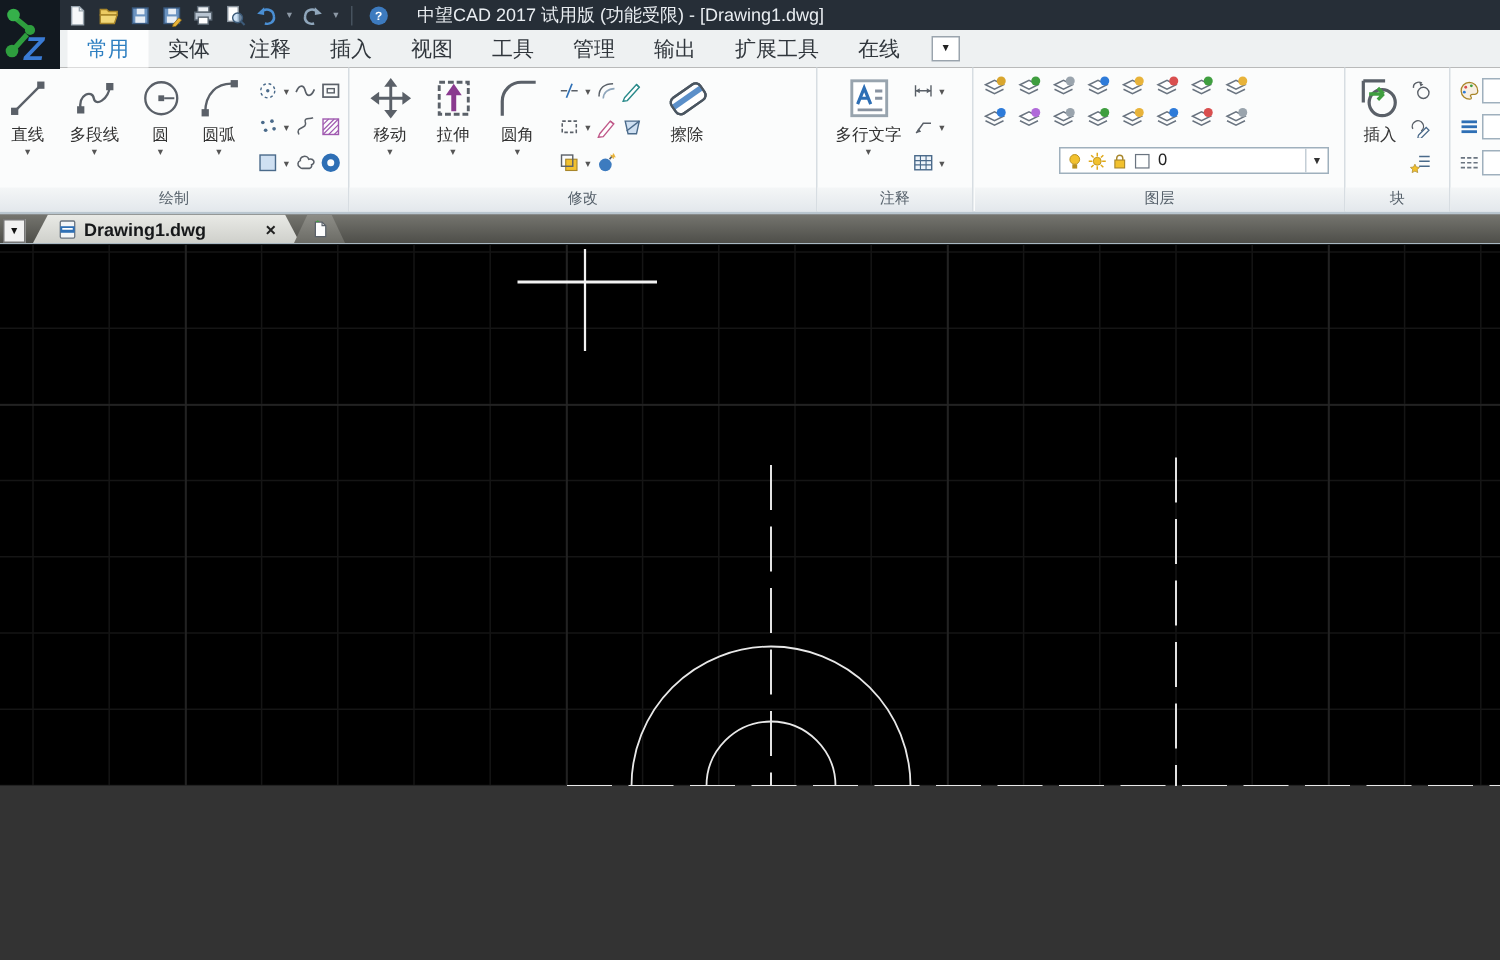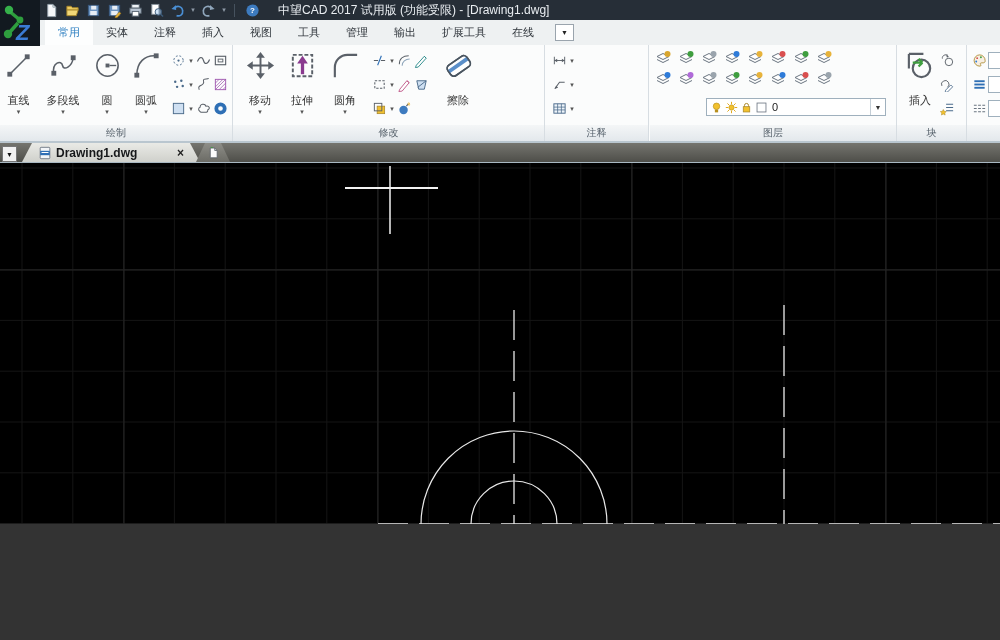--- a/index.html
+++ b/index.html
@@ -12,33 +12,33 @@
         display:flex;align-items:center;justify-content:center;}
   #qat{position:absolute;left:42px;top:0;height:20px;display:flex;align-items:center;gap:2px;}
   .qbtn{width:19px;height:18px;display:flex;align-items:center;justify-content:center;border-radius:2px;}
   .qbtn svg{width:15px;height:15px;}
   .qcaret{color:#8d99a5;font-size:7px;width:8px;text-align:center;}
   #qat-sep{width:1px;height:13px;background:#46525e;margin:0 6px 0 4px;}
   #win-title{position:absolute;left:278px;top:0;height:20px;line-height:20px;color:#e9edf1;font-size:12px;white-space:nowrap;}
   
   #tabstrip{position:absolute;left:0;top:20px;width:1000px;height:25px;background:#eef1f2;
             display:flex;align-items:flex-end;padding-left:45px;box-sizing:border-box;}
-  .rtab{height:25px;line-height:25px;padding:0 13px;font-size:11px;color:#30363c;cursor:default;}
+  .rtab{height:25px;line-height:25px;padding:0 13px;font-size:14px;color:#30363c;cursor:default;}
   .rtab.active{background:#fdfefe;color:#2d7fc1;}
   #tab-overflow{width:17px;height:15px;margin:0 0 4px 8px;background:#fff;border:1px solid #9aa4ad;
             font-size:7px;color:#222;display:flex;align-items:center;justify-content:center;}
   
   #ribbon{position:absolute;left:0;top:45px;width:1000px;height:96px;background:#fbfcfc;border-bottom:2px solid #b9c6cf;box-sizing:content-box;}
   .panel{position:absolute;top:0;height:96px;border-right:1px solid #d7dde2;box-sizing:border-box;}
   .pbody{position:absolute;left:0;top:0;right:0;height:80px;display:flex;align-items:flex-start;}
   .plabel{position:absolute;left:0;bottom:0;right:0;height:16px;line-height:15px;text-align:center;
           font-size:10px;color:#55606a;background:linear-gradient(#f4f6f7,#e3e8ec);}
   .bigbtn{display:flex;flex-direction:column;align-items:center;padding-top:5px;height:75px;}
   .bigbtn svg{width:31px;height:31px;}
-  .bigbtn .blabel{font-size:11px;color:#333;line-height:13px;margin-top:13px;white-space:nowrap;}
+  .bigbtn .blabel{font-size:11px;color:#333;line-height:13px;margin-top:3px;white-space:nowrap;}
   .bigbtn .bcaret{font-size:7px;color:#555;line-height:7px;margin-top:1px;}
   .sgrid{display:grid;grid-auto-rows:17px;align-content:start;padding-top:7px;row-gap:7px;}
   .srow{display:flex;align-items:center;}
   .sbtn{width:17px;height:17px;display:flex;align-items:center;justify-content:center;}
   .sbtn svg{width:15px;height:15px;}
   .scaret{font-size:7px;color:#555;width:8px;text-align:center;}
   
   #layer-tools{display:grid;grid-template-columns:repeat(8,23px);grid-auto-rows:21px;padding-top:4px;}
   #layer-combo{position:absolute;left:56px;top:53px;width:180px;height:18px;background:#fff;border:1px solid #9fb0bd;
                display:flex;align-items:center;gap:2px;padding-left:3px;box-sizing:border-box;}
@@ -558,20 +558,27 @@
               <use href="#i-erase"></use>
             </svg>
         <span class="blabel">擦除</span>
       </div>
     </div>
     <div class="plabel">修改</div>
   </div>
 
   <div class="panel" style="left:545px;width:104px;">
     <div class="pbody" style="padding-left:6px">
+      <div class="bigbtn" style="width:56px">
+        <svg>
+              <use href="#i-mtext"></use>
+            </svg>
+        <span class="blabel">多行文字</span>
+            <span class="bcaret">▾</span>
+      </div>
       <div class="sgrid">
         <div class="srow">
           <span class="sbtn">
                 <svg>
                   <use href="#i-dim"></use>
                 </svg>
               </span>
               <span class="scaret">▾</span>
         </div>
         <div class="srow">

